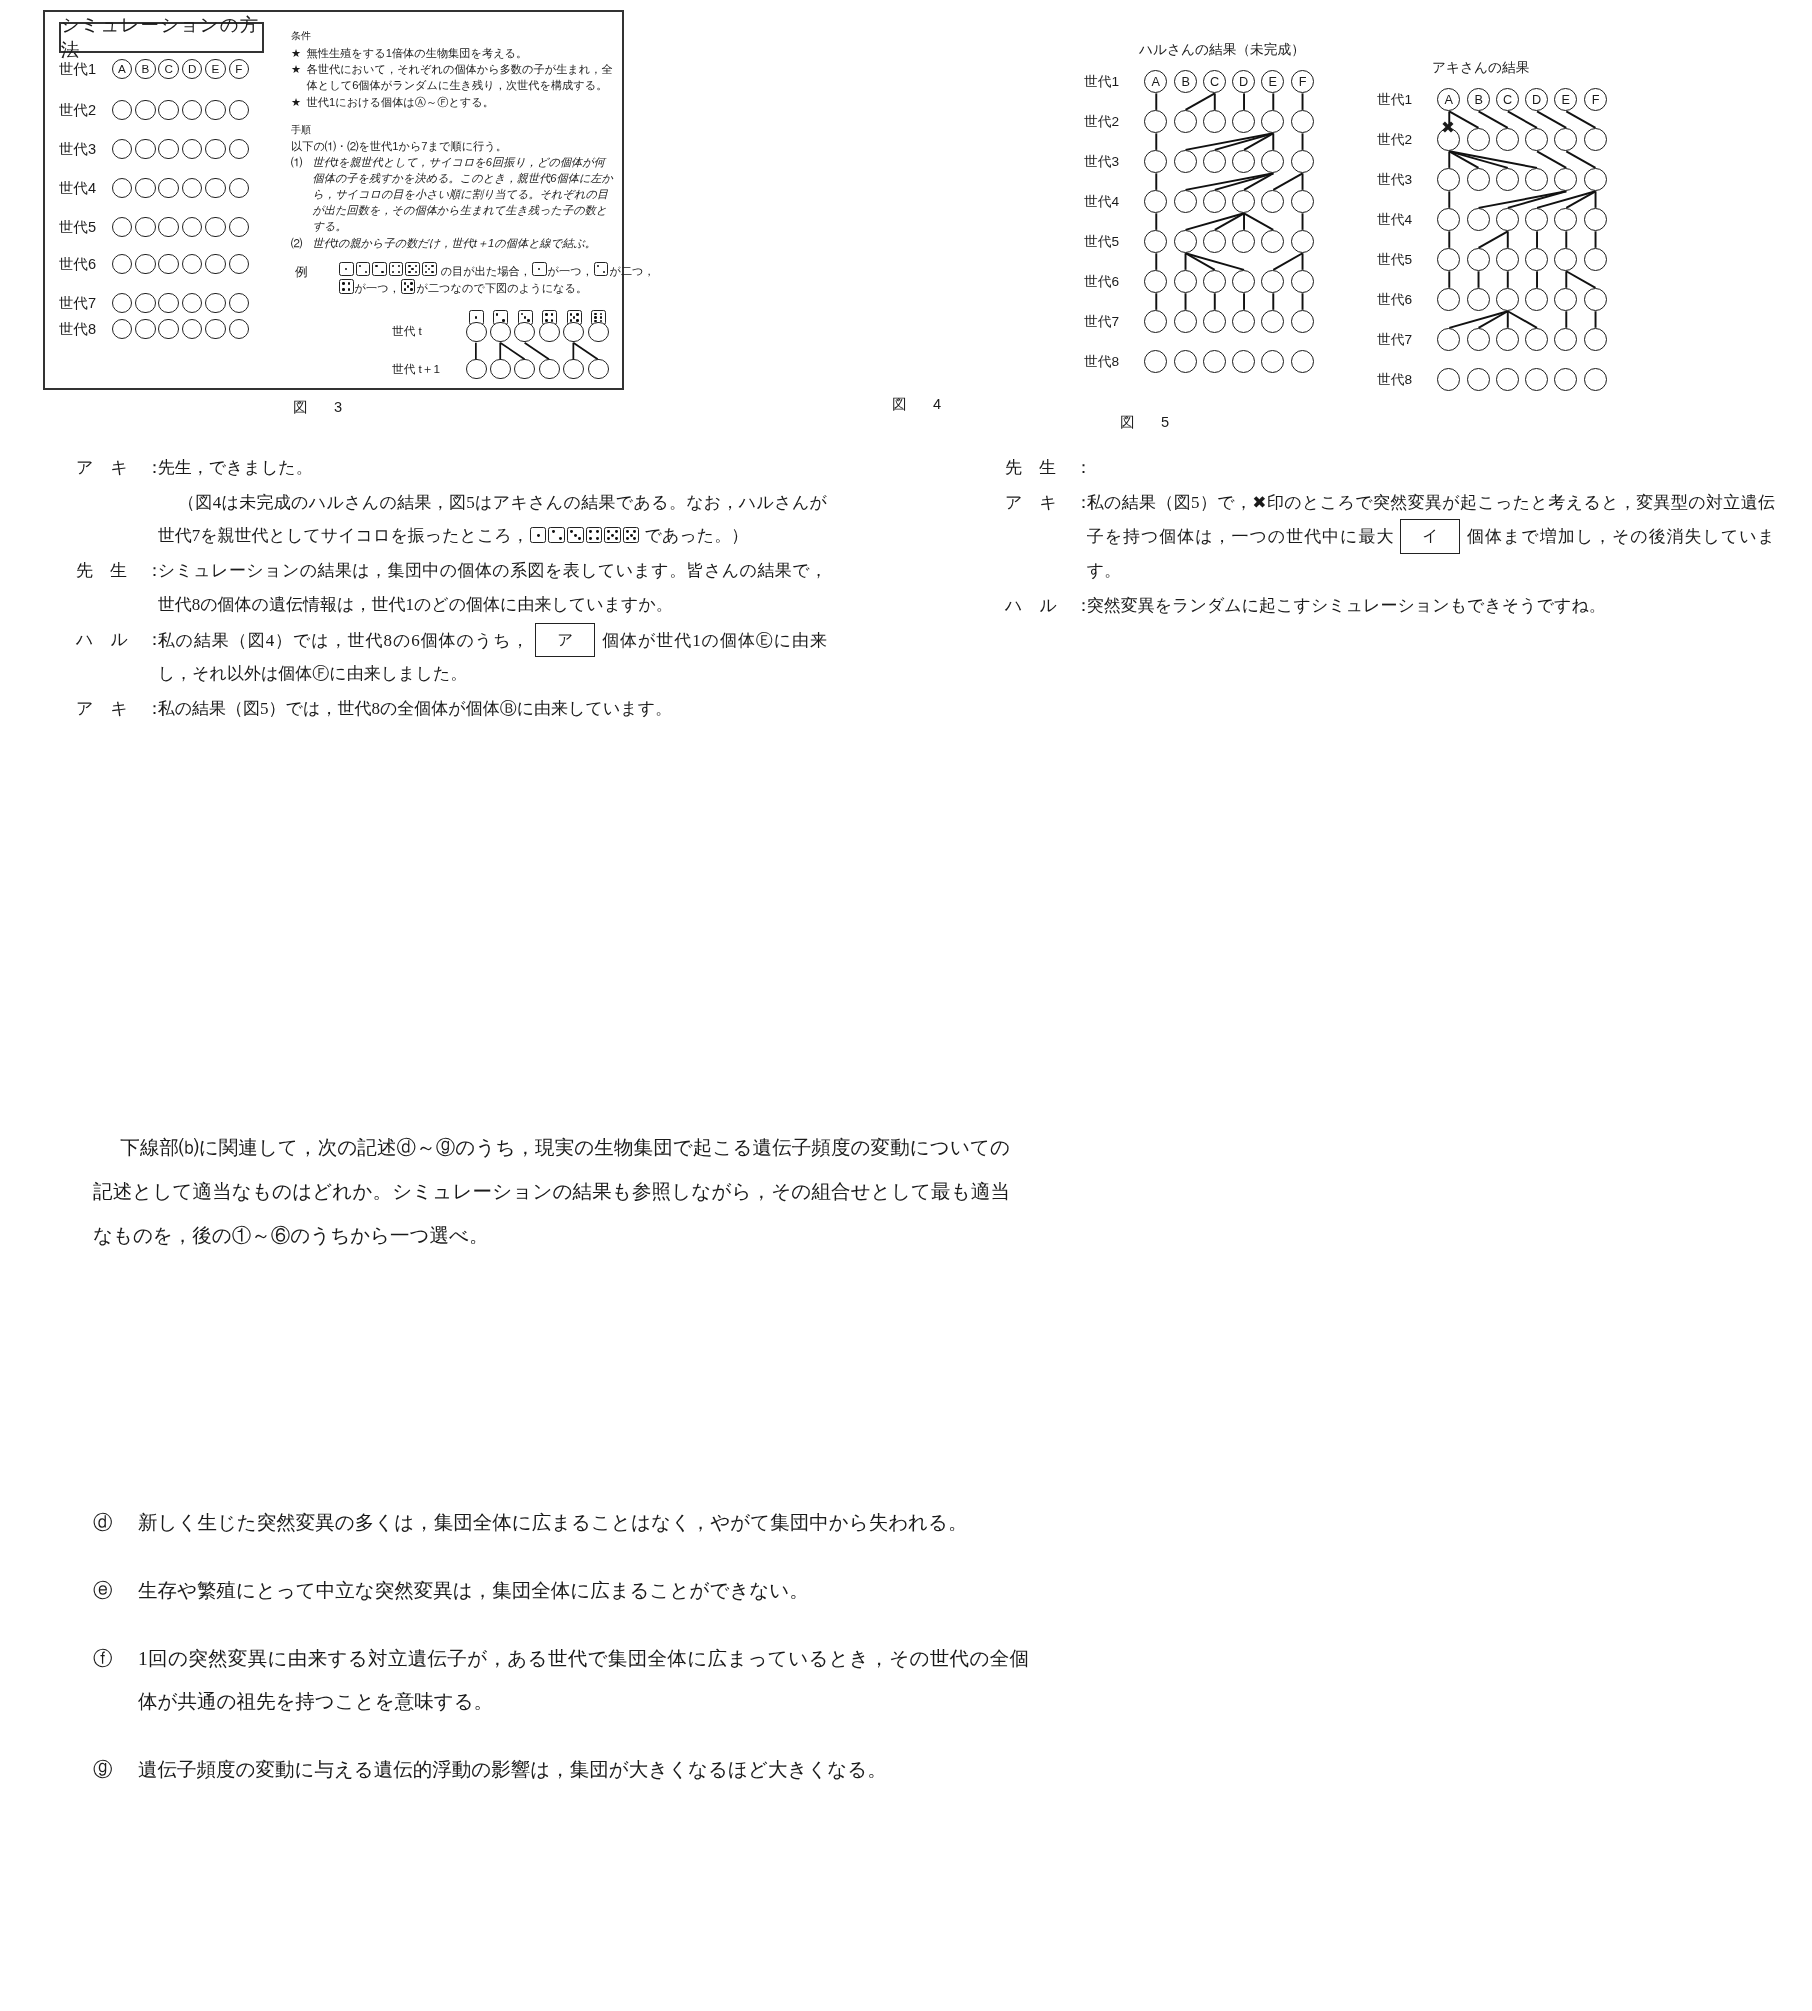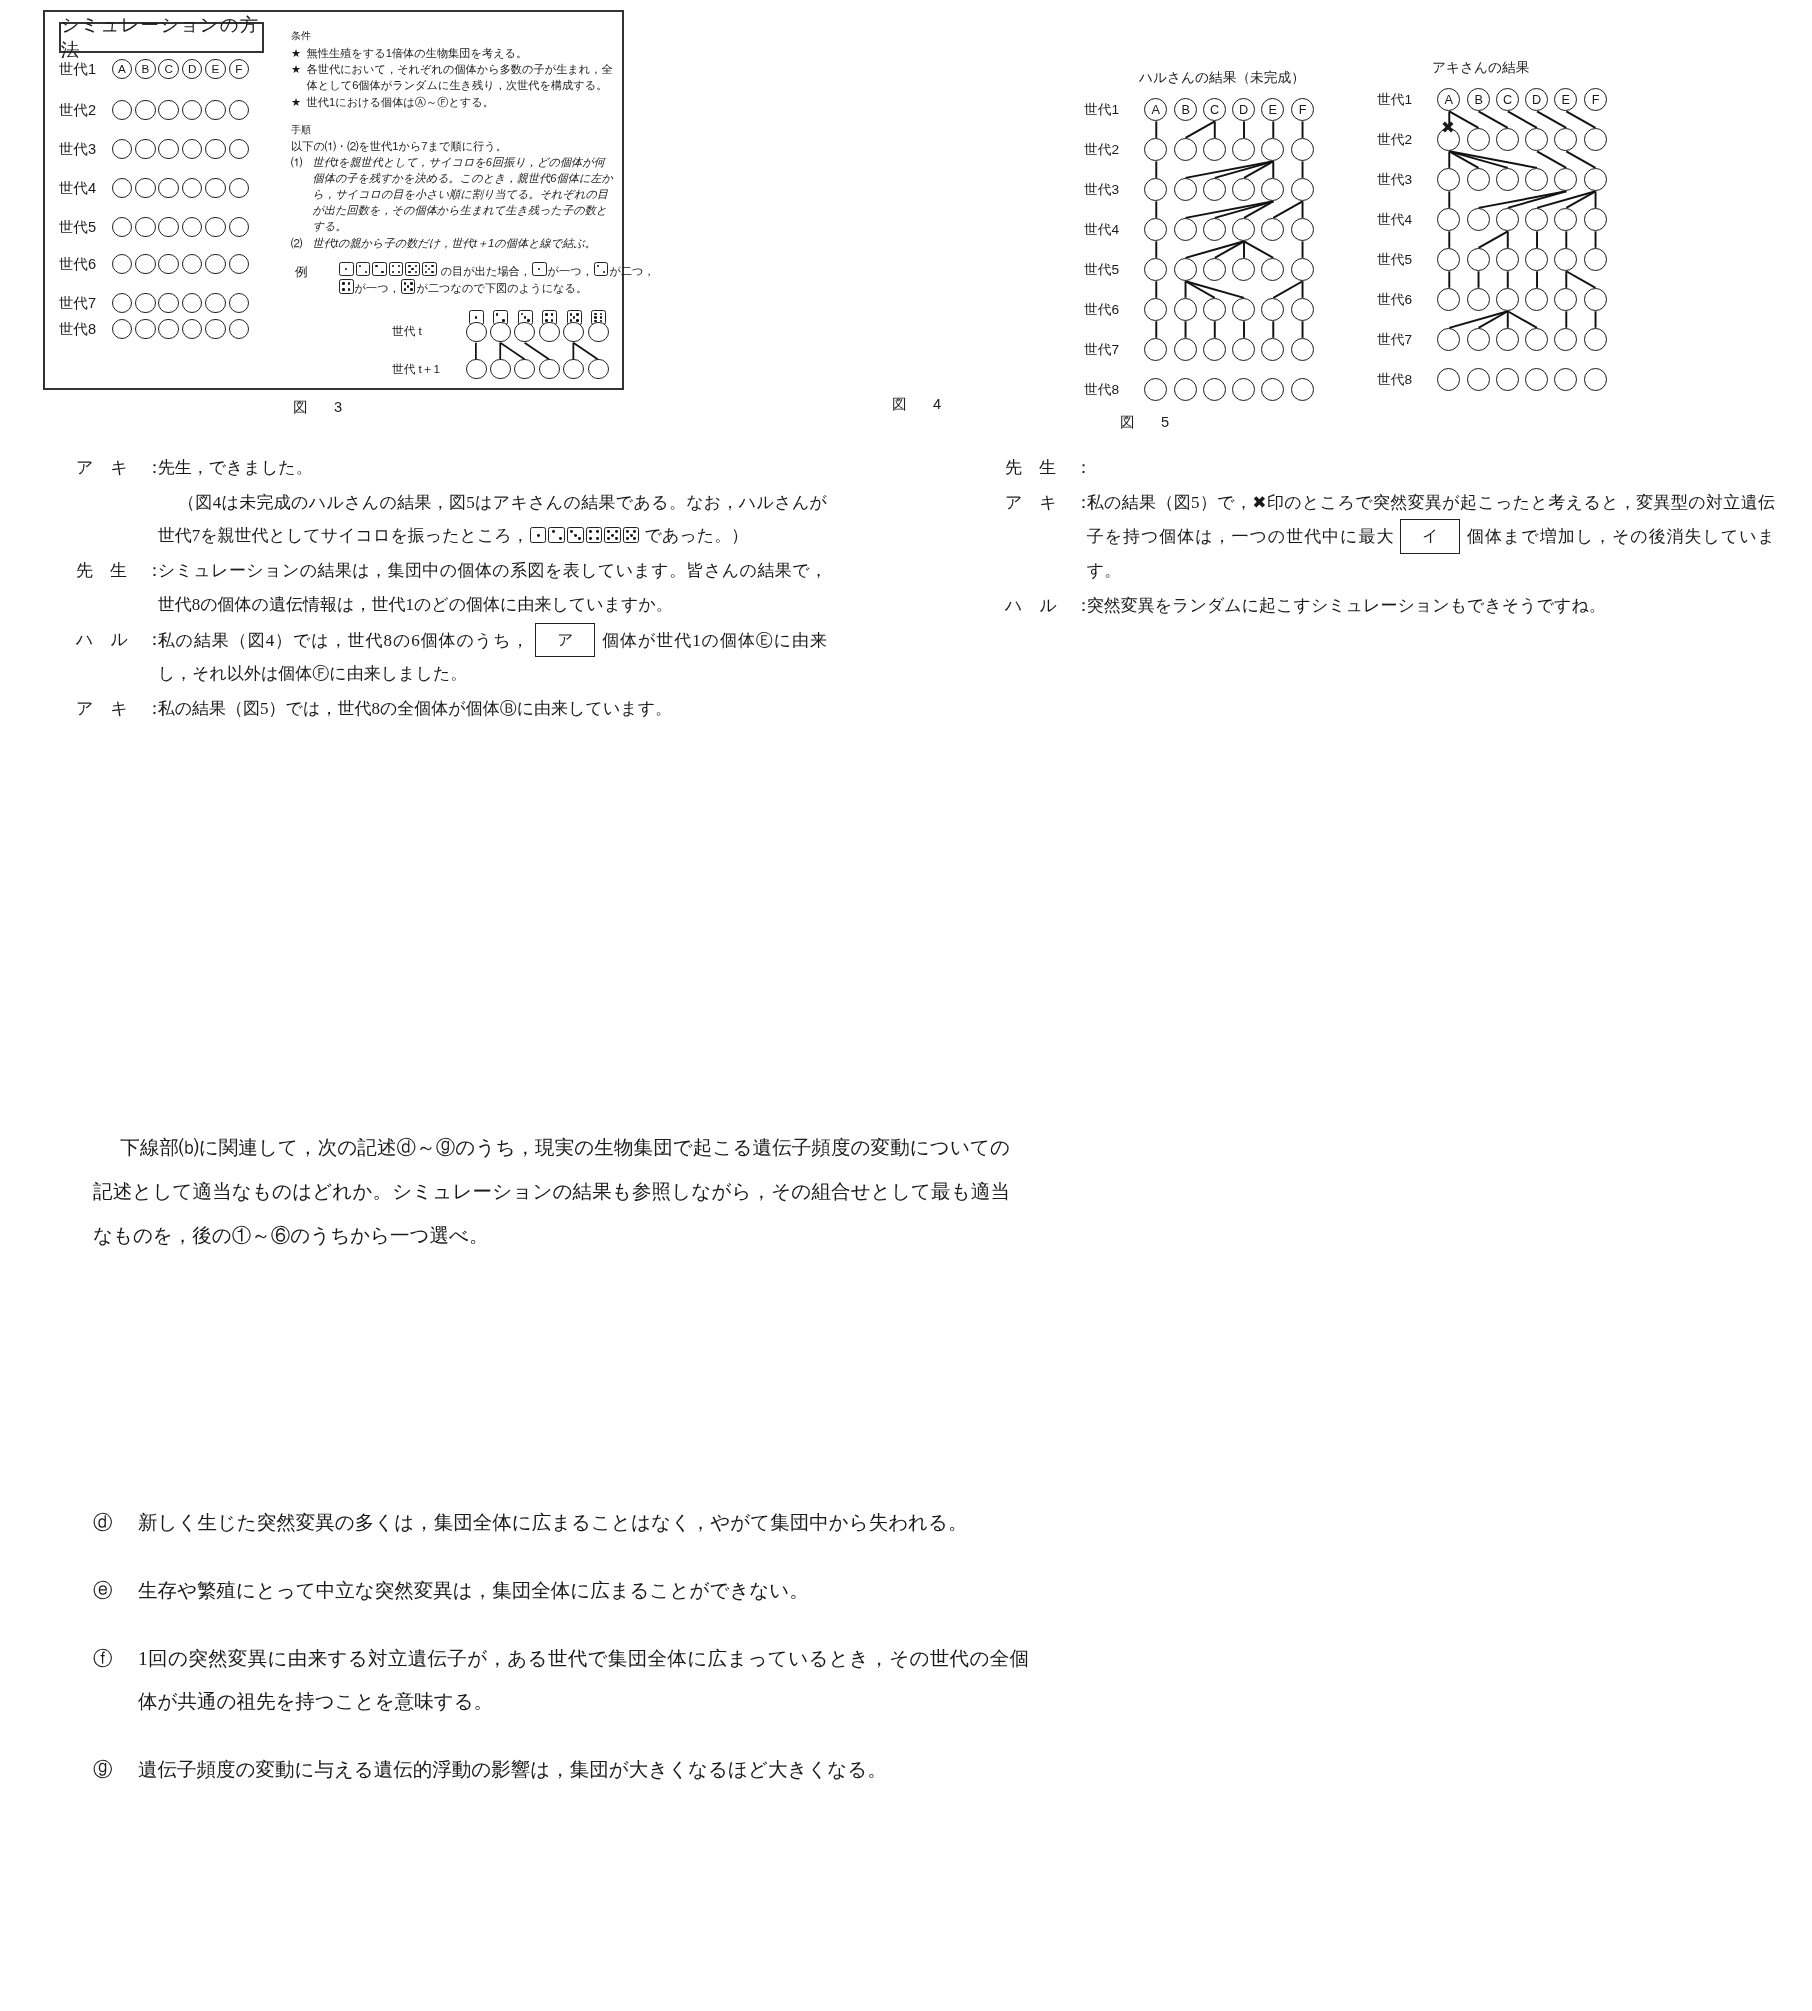--- a/index.html
+++ b/index.html
@@ -275,21 +275,21 @@
         <div style="position: absolute; width: 20.5px; height: 20.5px; border: 1.6px solid rgb(34, 34, 34); border-radius: 50%; background: rgb(255, 255, 255); left: 98px; top: 50px;"></div>
         <div style="position: absolute; width: 20.5px; height: 20.5px; border: 1.6px solid rgb(34, 34, 34); border-radius: 50%; background: rgb(255, 255, 255); left: 122px; top: 50px;"></div>
         <div style="position: absolute; width: 20.5px; height: 20.5px; border: 1.6px solid rgb(34, 34, 34); border-radius: 50%; background: rgb(255, 255, 255); left: 147px; top: 50px;"></div>
         <div style="position: absolute; width: 20.5px; height: 20.5px; border: 1.6px solid rgb(34, 34, 34); border-radius: 50%; background: rgb(255, 255, 255); left: 171px; top: 50px;"></div>
         <div style="position: absolute; width: 20.5px; height: 20.5px; border: 1.6px solid rgb(34, 34, 34); border-radius: 50%; background: rgb(255, 255, 255); left: 196px; top: 50px;"></div>
       </div>
   </div>
 
   <div class="fig-cap" style="left:293px; top:398px;">図　3</div>
 
-  <div class="ped" id="fig4" style="left:1084px; top:96px; width:244px; height:293px;">
+  <div class="ped" id="fig4" style="left:1084px; top:68px; width:244px; height:293px;">
     <div class="ped-title">ハルさんの結果（未完成）</div>
   <svg width="244" height="313" style="position: absolute; left: 0px; top: 0px;" viewBox="0 0 250 321">
         <line x1="74" y1="26" x2="74" y2="43" stroke="#111" stroke-width="2"></line>
         <line x1="134" y1="26" x2="104" y2="43" stroke="#111" stroke-width="2"></line>
         <line x1="134" y1="26" x2="134" y2="43" stroke="#111" stroke-width="2"></line>
         <line x1="164" y1="26" x2="164" y2="43" stroke="#111" stroke-width="2"></line>
         <line x1="194" y1="26" x2="194" y2="43" stroke="#111" stroke-width="2"></line>
         <line x1="224" y1="26" x2="224" y2="43" stroke="#111" stroke-width="2"></line>
         <line x1="74" y1="67" x2="74" y2="84" stroke="#111" stroke-width="2"></line>
         <line x1="194" y1="67" x2="104" y2="84" stroke="#111" stroke-width="2"></line>

